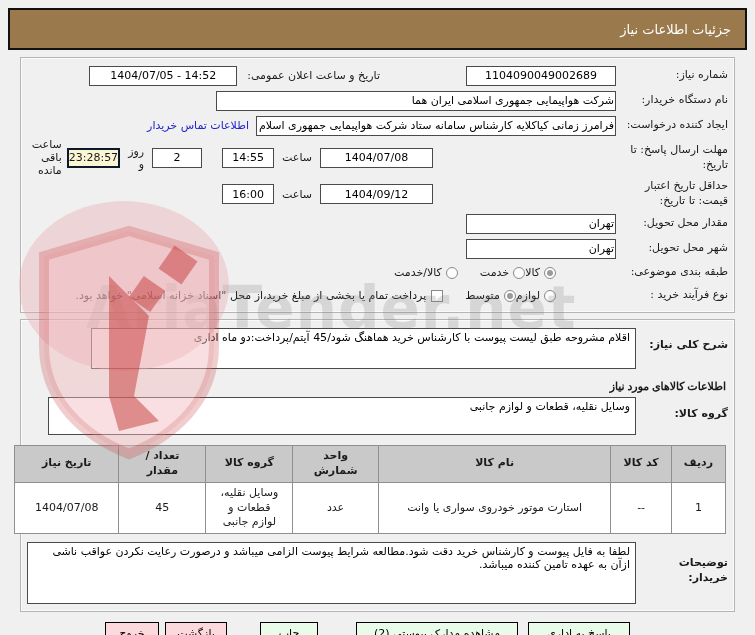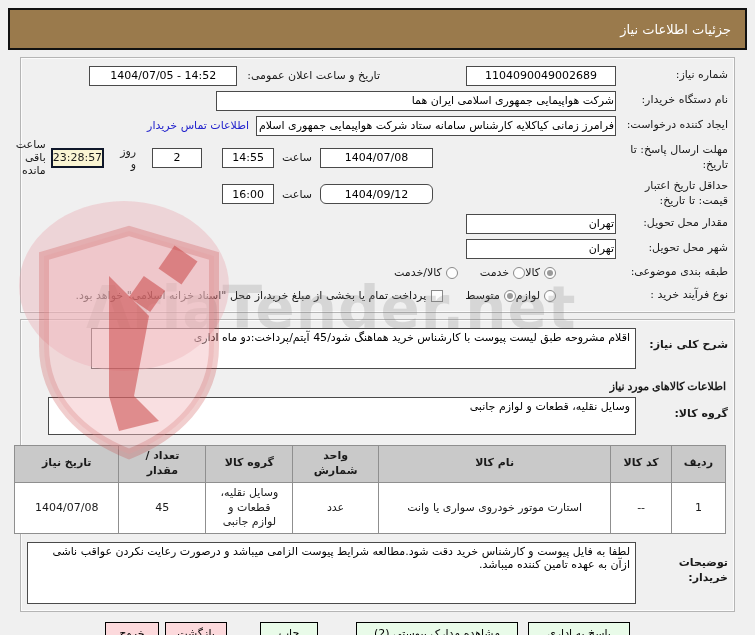--- a/index.html
+++ b/index.html
@@ -130,29 +130,29 @@
     </div>
 
     <div class="row" style="min-height:36px">
       <span class="lbl">مهلت ارسال پاسخ: تا تاریخ:</span>
       <span style="flex:0 0 183px"></span>
       <input class="fld center" style="width: 113px;" readonly="" value="1404/07/08">
       <span style="margin:0 8px">ساعت</span>
       <input class="fld center" style="width: 52px;" readonly="" value="14:55">
       <span style="flex:0 0 20px"></span>
       <input class="fld center" style="width: 50px;" readonly="" value="2">
-      <span style="margin:0 16px">روز و</span>
+      <span style="margin:0 8px">روز و</span>
       <span class="yellow">23:28:57</span>
       <span style="margin-right:5px">ساعت باقی مانده</span>
     </div>
 
     <div class="row" style="min-height:34px">
       <span class="lbl">حداقل تاریخ اعتبار قیمت: تا تاریخ:</span>
       <span style="flex:0 0 183px"></span>
-      <input class="fld center" style="width: 113px; border-radius: 6px;" readonly="" value="1404/09/12">
+      <input class="fld center" style="width: 113px;" readonly="" value="1404/09/12">
       <span style="margin:0 8px">ساعت</span>
       <input class="fld center" style="width: 52px;" readonly="" value="16:00">
     </div>
 
     <div class="row">
       <span class="lbl">مقدار محل تحویل:</span>
       <input class="fld rtl-val" style="width: 150px;" readonly="" value="تهران">
     </div>
 
     <div class="row">

